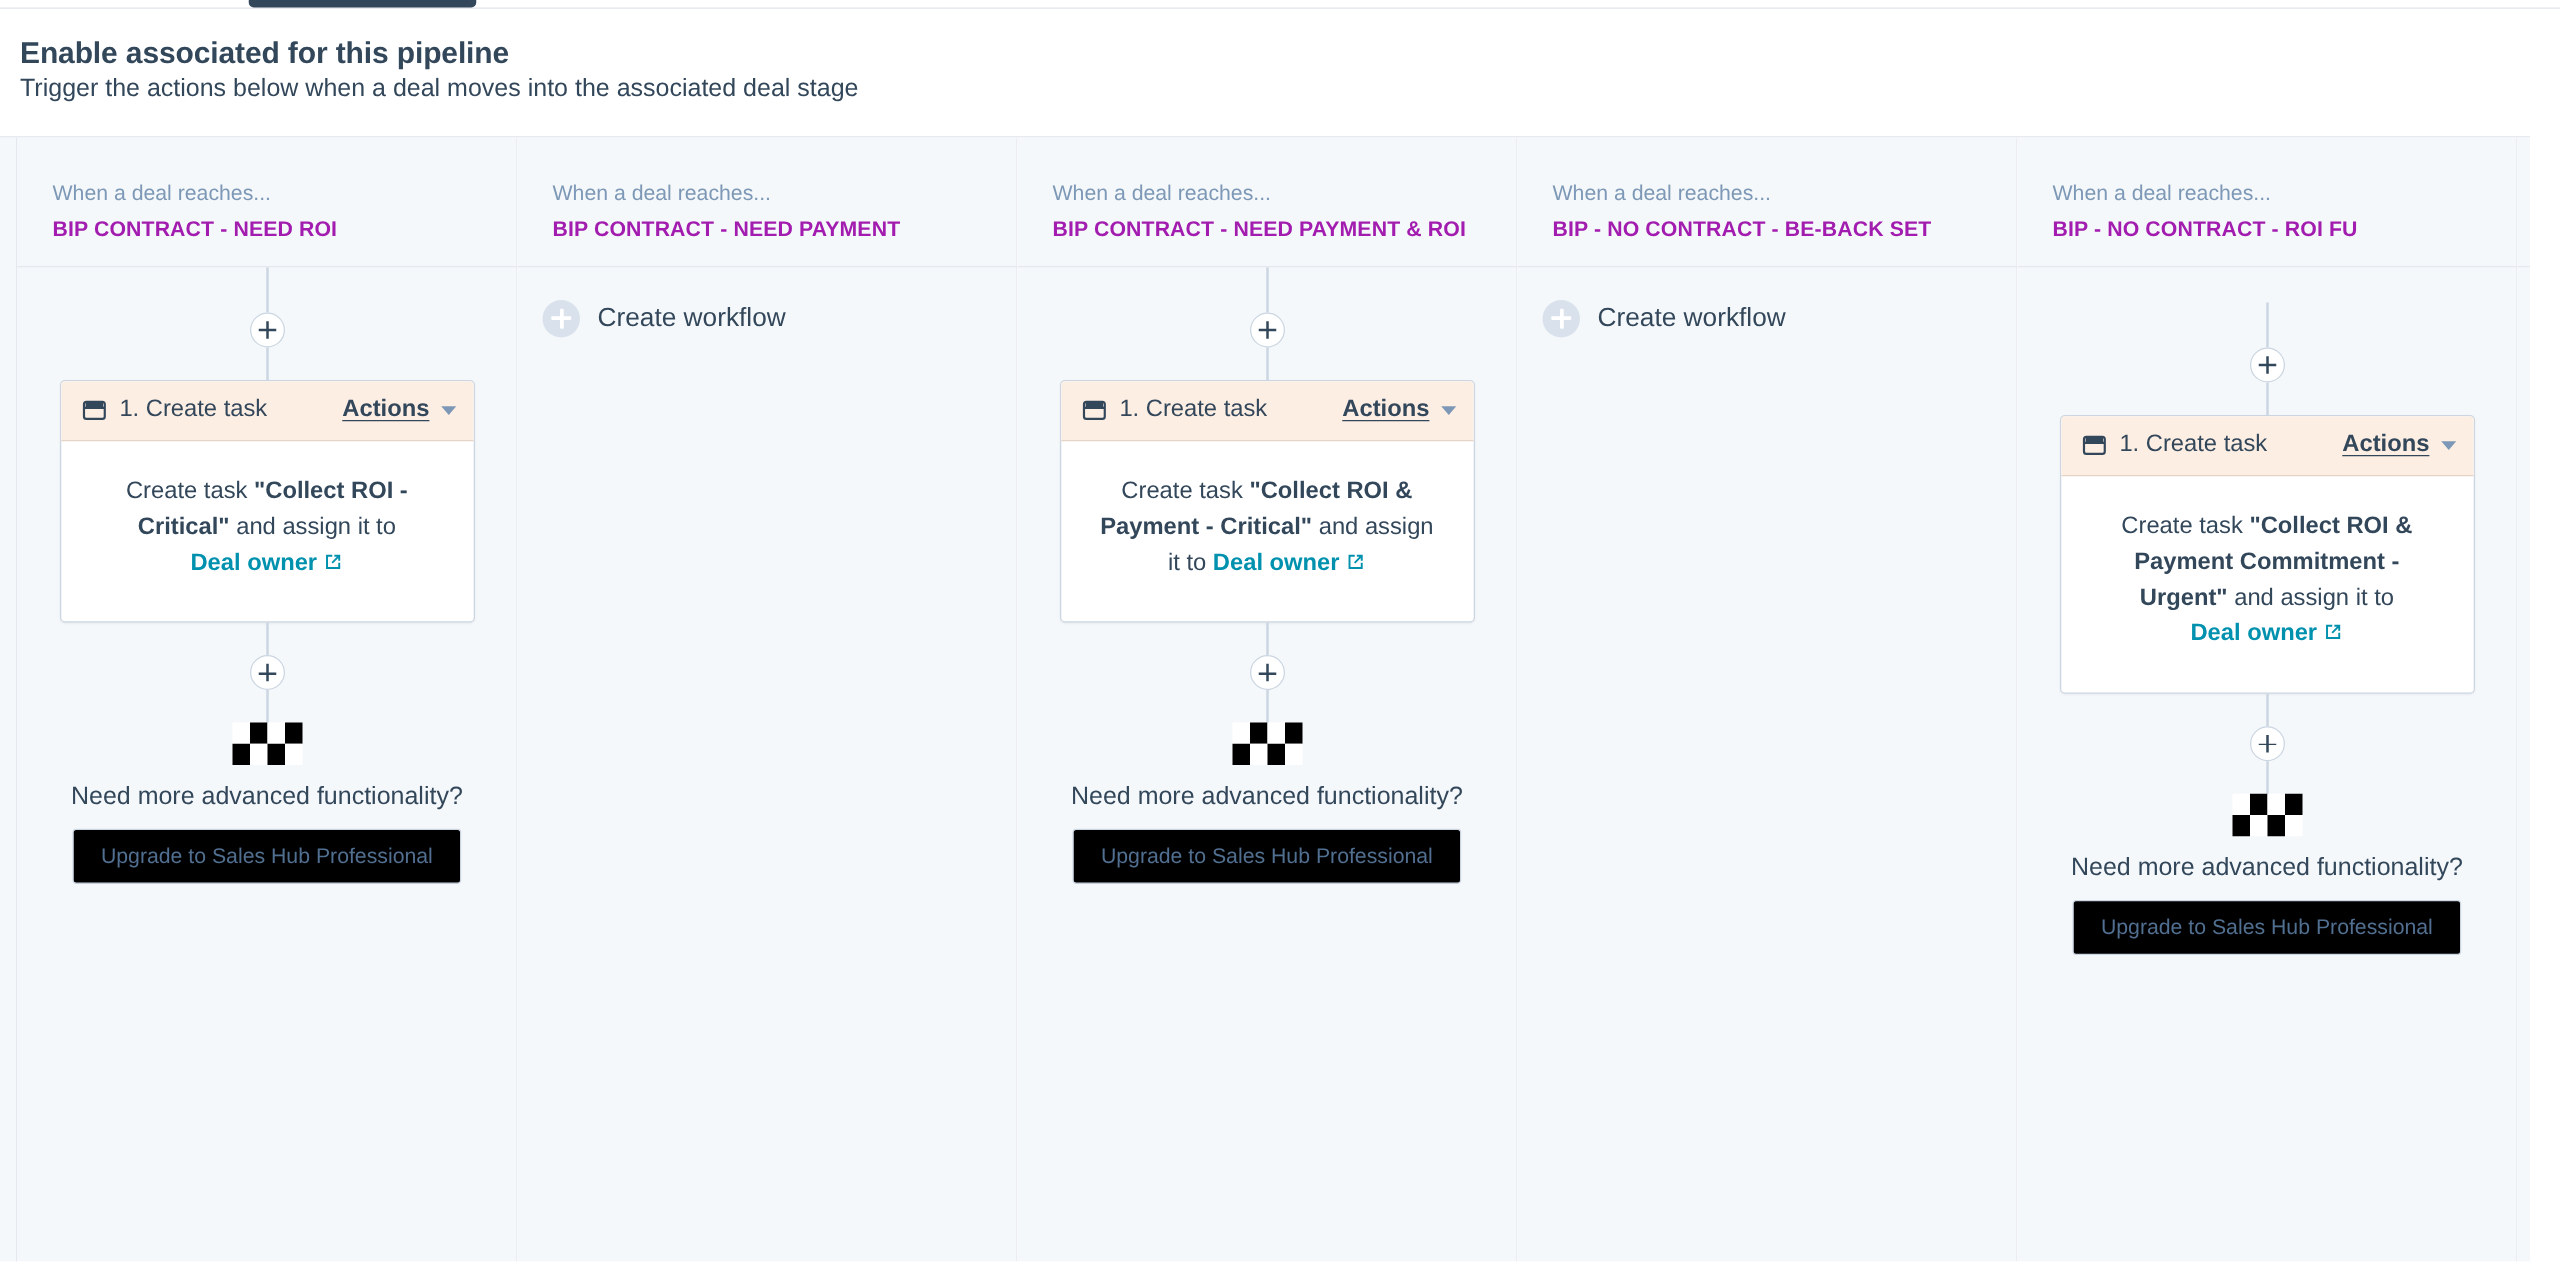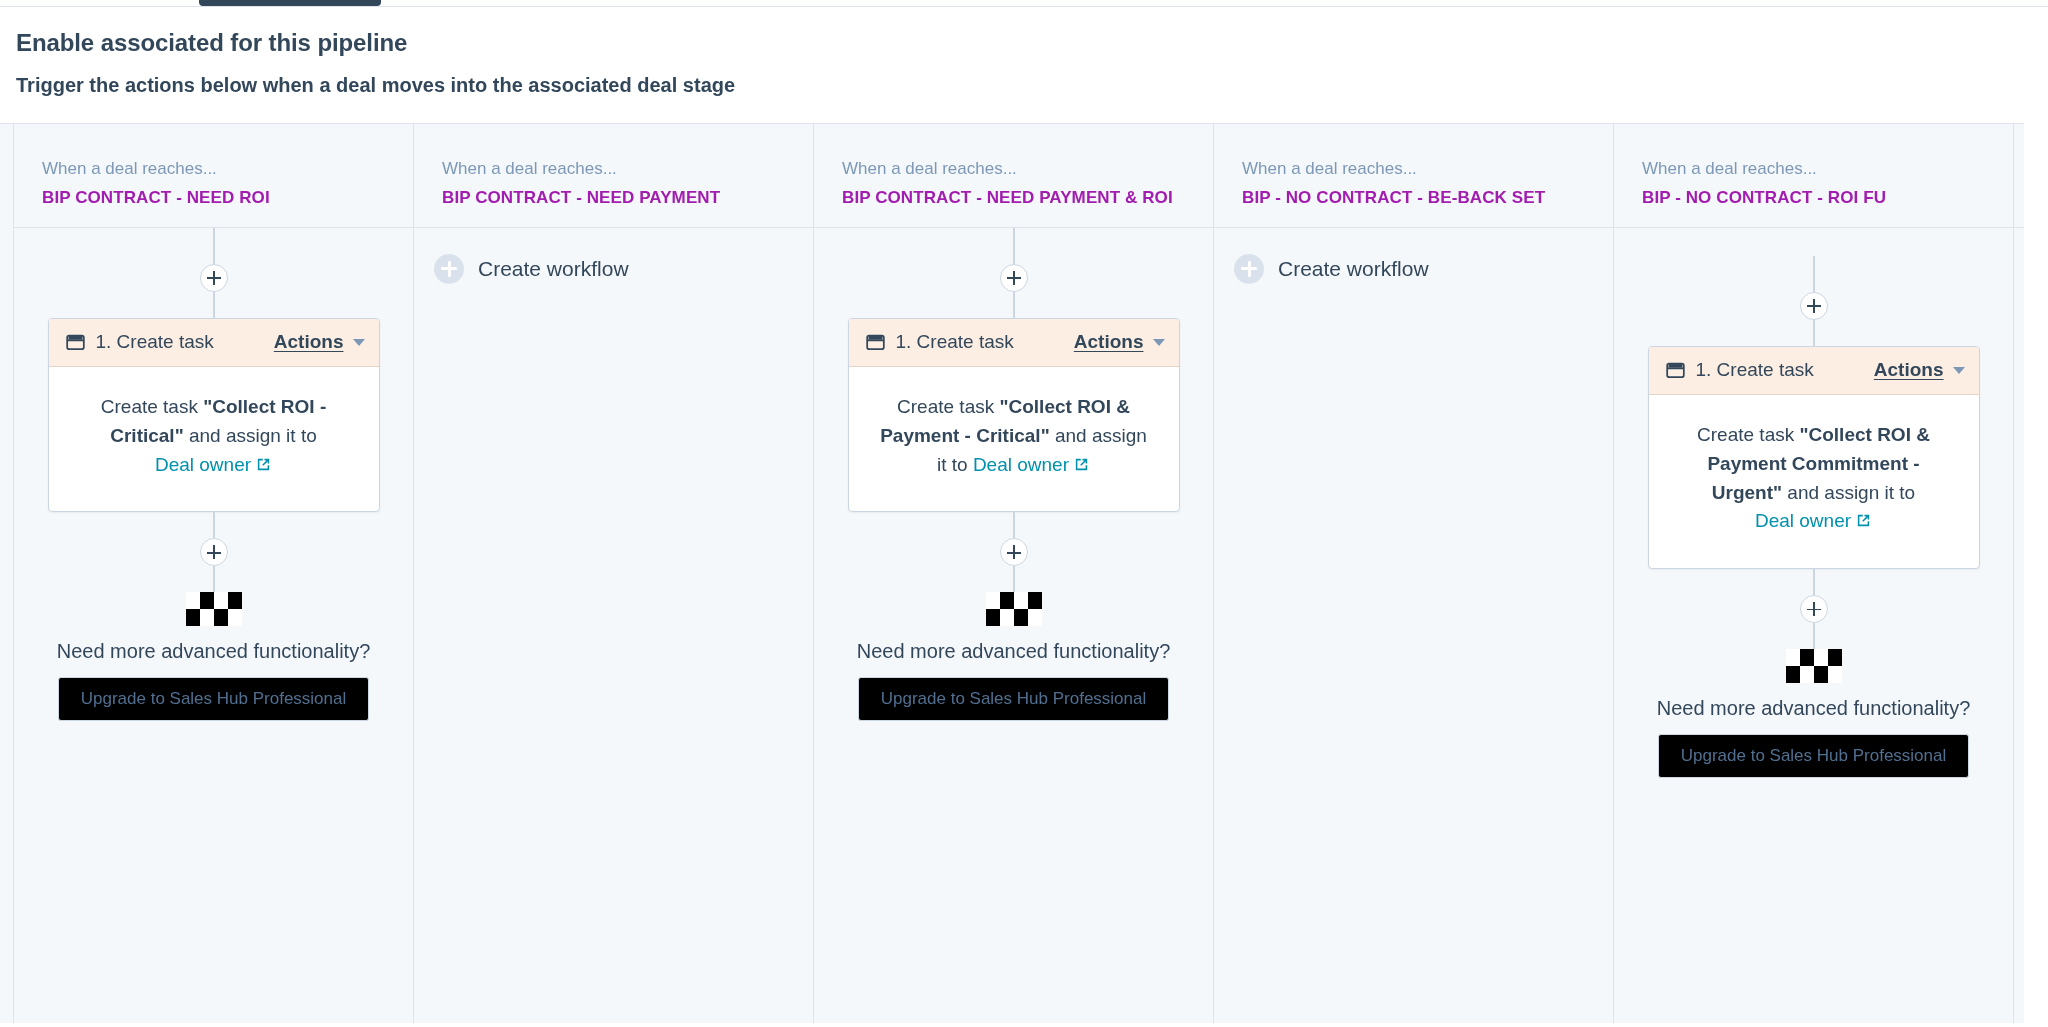--- a/index.html
+++ b/index.html
@@ -32,24 +32,23 @@
   
   .headblock { padding: 22px 0 0 16px; }
   .page-title {
     font-size: 24px;
     font-weight: 600;
     color: #33475b;
     letter-spacing: -0.1px;
     line-height: 1.2;
   }
   .page-sub {
-    margin-top: 14px;
     font-size: 20px;
     color: #33475b;
-    font-weight: 700;
+    font-weight: 400;
     line-height: 1.3;
   }
 
   
   .board-wrap {
     margin-top: 25px;
     position: relative;
     width: 2024px;
     height: 900px;
     border-top: 1px solid #dfe3eb;
@@ -205,21 +204,21 @@
   .card-body {
     padding: 26px 26px 30px 26px;
     text-align: center;
     font-size: 19px;
     line-height: 1.52;
     color: #33475b;
   }
   .card-body b { font-weight: 700; }
   .deal-owner {
     color: #0091ae;
-    font-weight: 400;
+    font-weight: 700;
     cursor: pointer;
     white-space: nowrap;
   }
   .ext-icon {
     display: inline-block;
     vertical-align: -2px;
     margin-left: 4px;
   }
 
   

